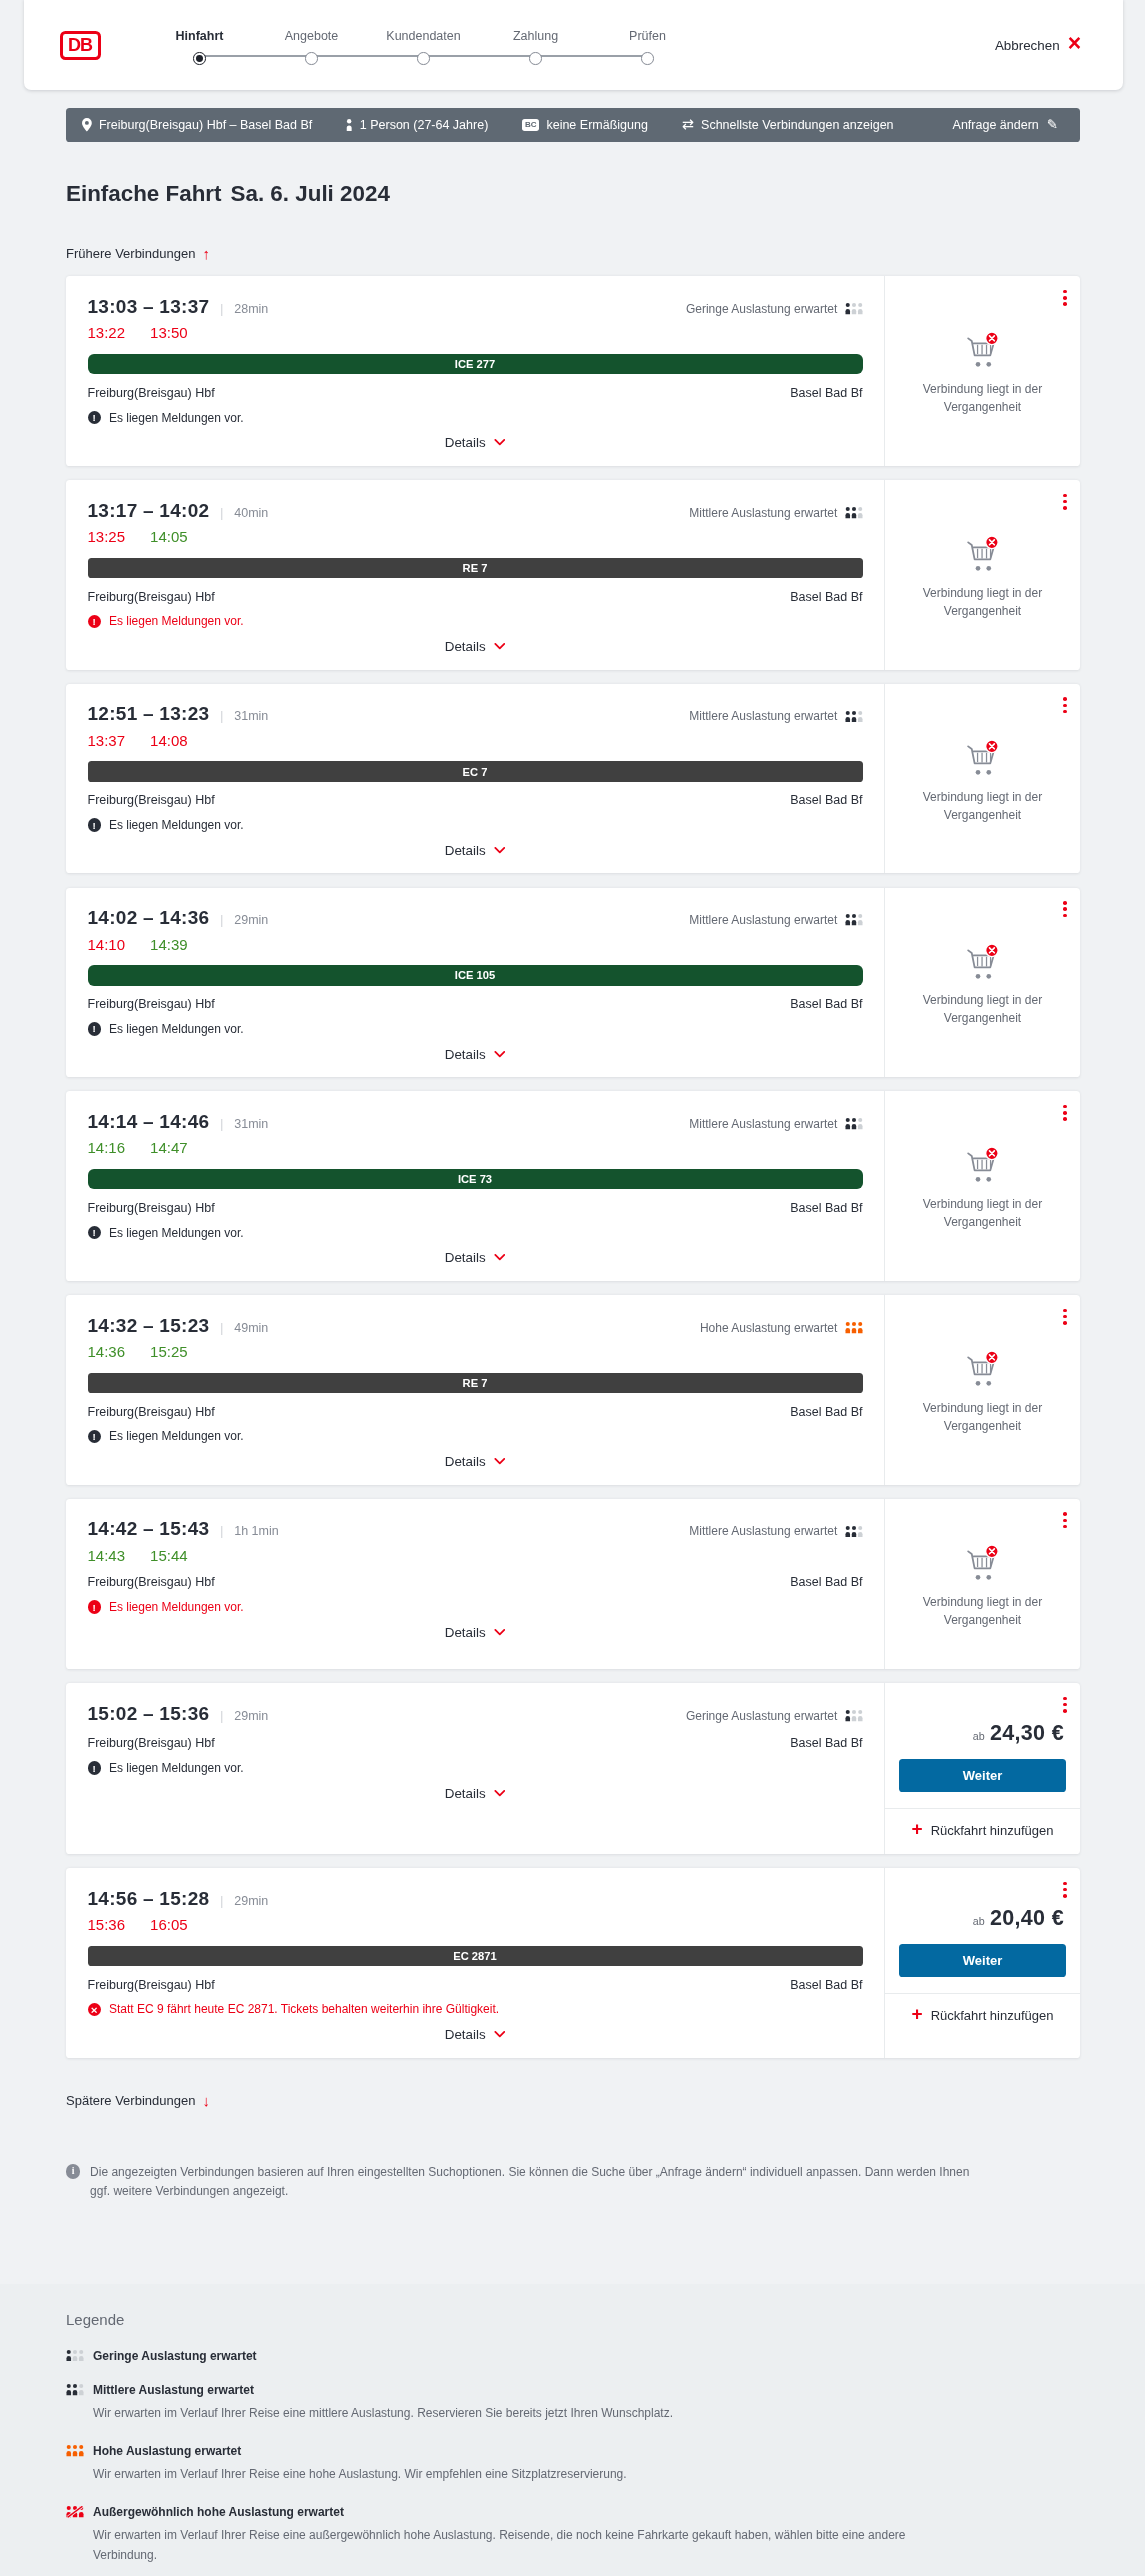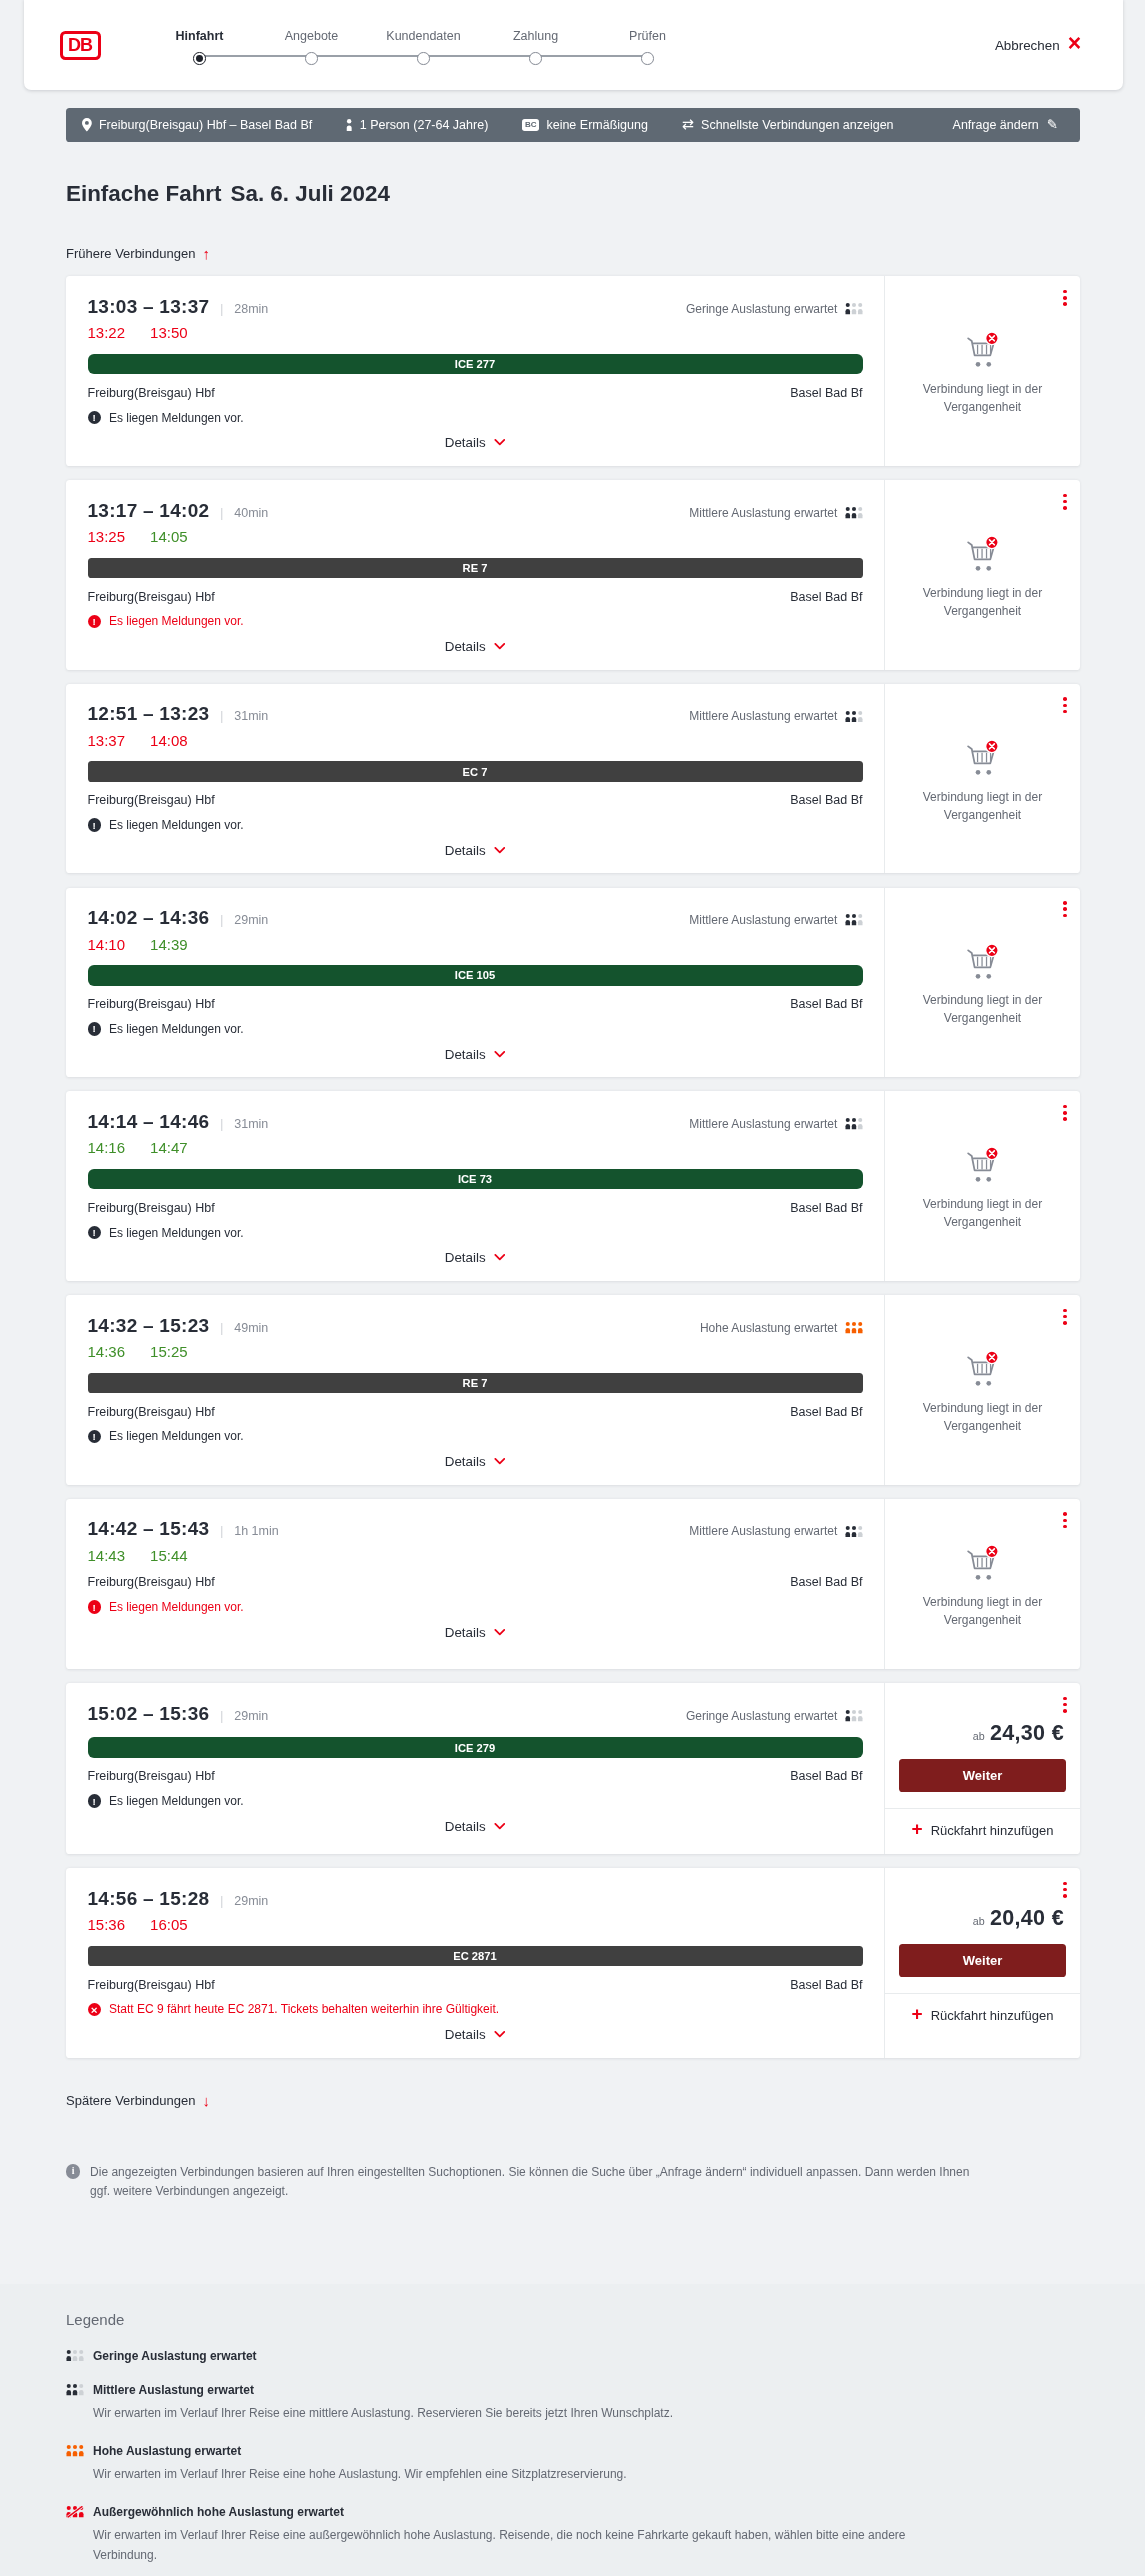--- a/index.html
+++ b/index.html
@@ -120,21 +120,21 @@
   .kebab i { width:3.6px; height:3.6px; border-radius:50%; background:#ec0016; }
   .side-past {
     flex:1; display:flex; flex-direction:column; align-items:center; justify-content:center;
     gap:10.7px; text-align:center; color:#646973; font-size:12px; line-height:1.5; padding:9px 12.5px 0;
   }
   .side-price { margin-top:27px; }
   .price-line { text-align:right; padding-right:1.8px; }
   .price-ab { color:#646973; font-size:10.7px; margin-right:5.4px; }
   .price-val { font-size:21.5px; font-weight:bold; letter-spacing:0.3px; }
   .weiter-btn {
-    margin-top:13.4px; width:100%; height:33px; background:#7f1d1d; color:#fff;
+    margin-top:13.4px; width:100%; height:33px; background:#0369a1; color:#fff;
     border:none; border-radius:3.6px; font-weight:bold; font-size:13px; cursor:pointer; font-family:inherit;
   }
   .side-divider { height:0.9px; background:#e8ebed; margin:16px -14.3px 0; }
   .add-return {
     margin-top:13.4px; width:100%; background:none; border:none; cursor:pointer; font-family:inherit;
     color:#282d37; font-size:13px; display:flex; align-items:center; justify-content:center; gap:8px;
   }
   .plus-icon::before { content:"+"; color:#ec0016; font-size:19px; font-weight:bold; line-height:12.5px; }
 
   
@@ -672,21 +672,20 @@
         <span class="dur">29min</span>
         <span class="occ">
           <span>Geringe Auslastung erwartet</span>
           <svg class="ppl occ-svg lvl-low" width="18" height="11.6" viewBox="0 0 20 13">
             <use href="#person-sym" xlink:href="#person-sym" width="6" height="13"></use>
             <use href="#person-sym" xlink:href="#person-sym" x="7" width="6" height="13"></use>
             <use href="#person-sym" xlink:href="#person-sym" x="14" width="6" height="13"></use>
           </svg>
         </span>
       </div>
-      <div class="train-bar train-dark">ICE 279</div>
       <div class="r3">
         <span>Freiburg(Breisgau) Hbf</span>
         <span>Basel Bad Bf</span>
       </div>
       <div class="r4 sev-info">
         <span class="msg-icon"></span>
         <span class="msg-text">Es liegen Meldungen vor.</span>
       </div>
       <div class="r5">
         <button class="details-btn">

